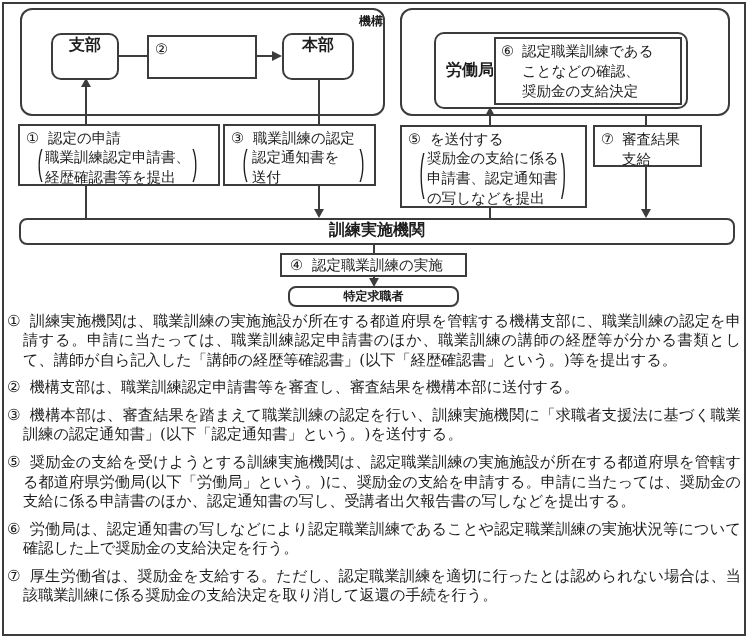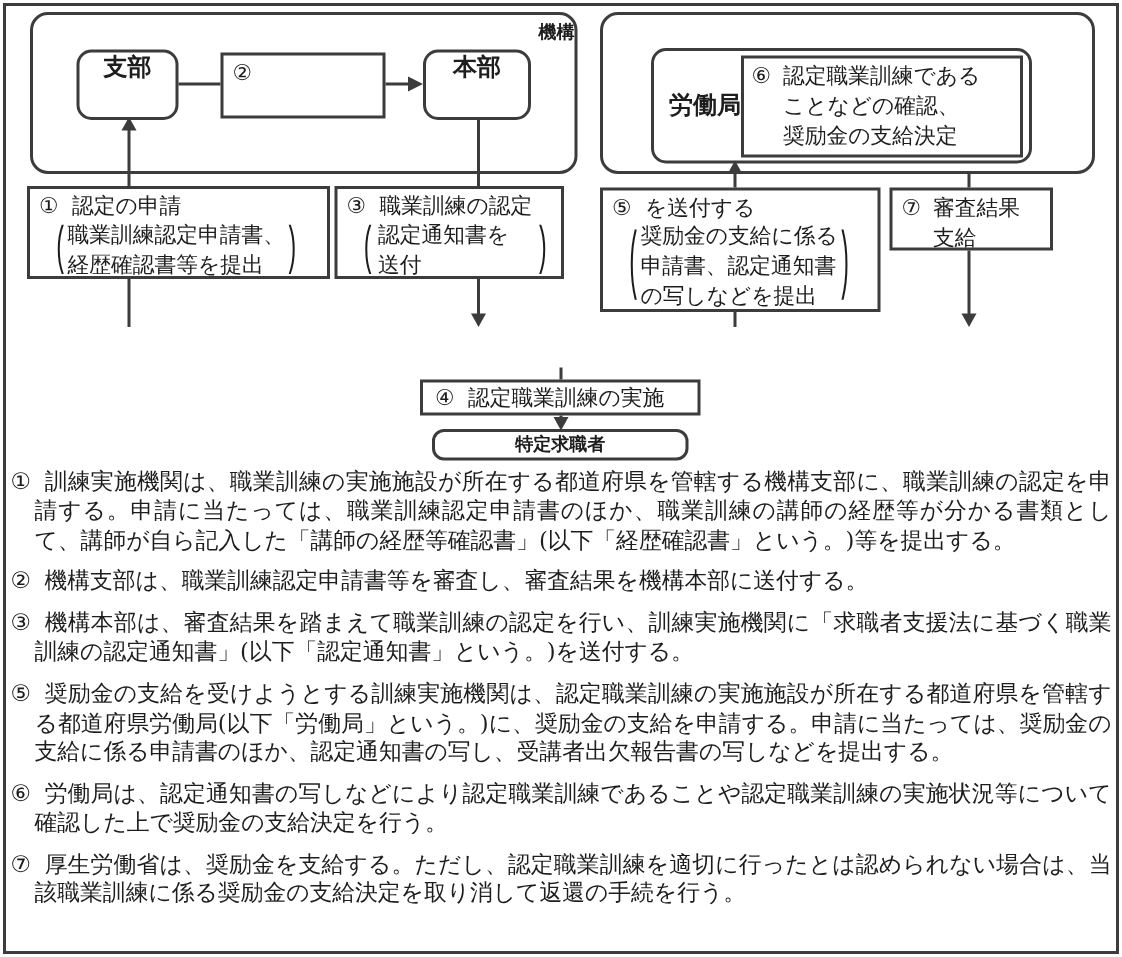--- a/index.html
+++ b/index.html
@@ -109,20 +109,23 @@
       <span class="paren r p3"></span>
     </div>
   </div>
 
   <div class="box stepbox" style="left:593px;top:125px;width:109px;height:42px;display:flex;gap:8px;align-items:flex-start;">
     <span>⑦</span>
     <span class="pre">審査結果
 支給</span>
   </div>
 
+  <div class="box r8 entity" style="left:19px;top:218px;width:716px;height:27px;">
+    <span>訓練実施機関</span>
+  </div>
 
   <div class="box" style="left:280px;top:253px;width:187px;height:24px;display:flex;gap:9px;align-items:center;padding:0 8px;font-size:14.5px;">
     <span>④</span>
     <span>認定職業訓練の実施</span>
   </div>
 
   <div class="box r8 entity" style="left:288px;top:286px;width:171px;height:21px;font-size:12px;">
     <span>特定求職者</span>
   </div>
 

